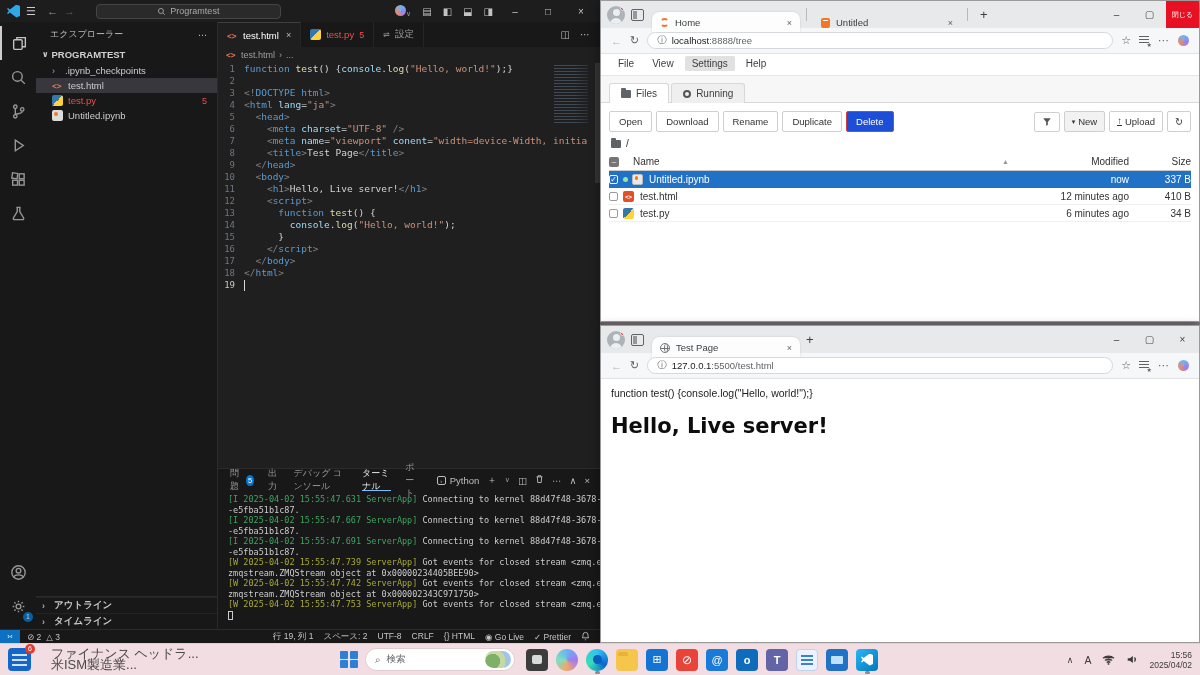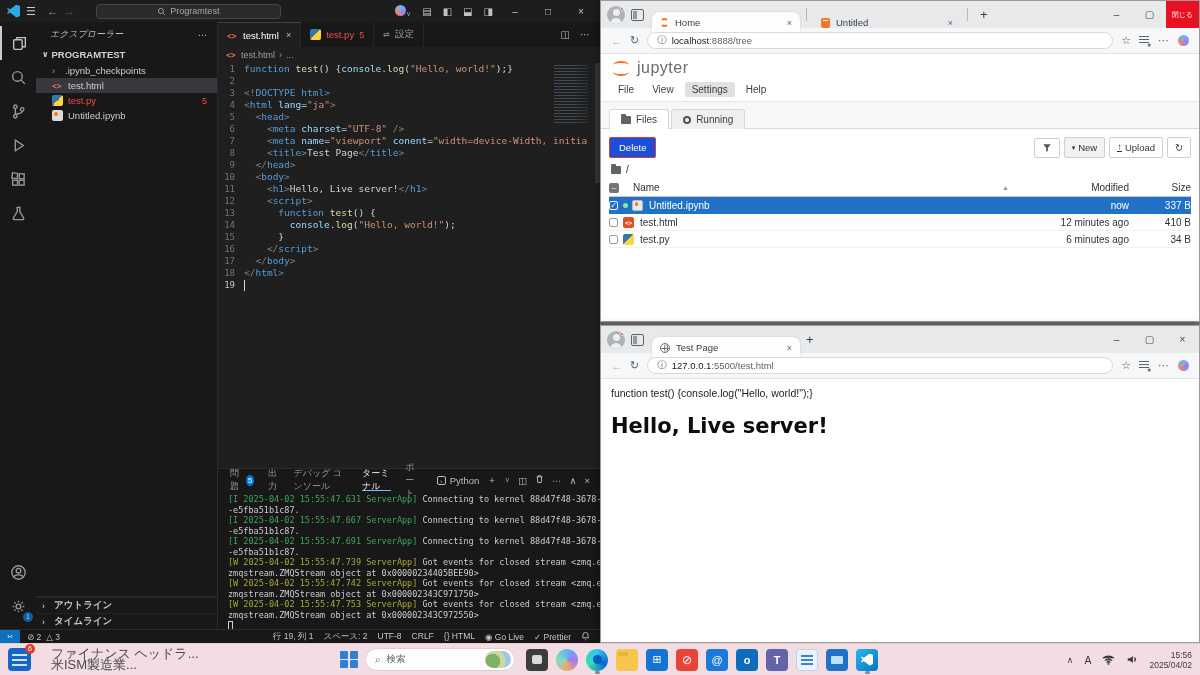--- a/index.html
+++ b/index.html
@@ -23,21 +23,21 @@
 
   .vsc-activitybar{position:absolute;left:0;top:22px;width:36px;height:607px;background:#181818;display:flex;flex-direction:column;align-items:center;padding-top:4px;}
   .ab-icon{width:36px;height:34px;display:flex;align-items:center;justify-content:center;opacity:.75;}
   .ab-icon.active{opacity:1;border-left:2px solid #cccccc;}
   .ab-icon svg{stroke:#c2c2c2;fill:none;stroke-width:1.3;}
   .ab-bottom{margin-top:auto;margin-bottom:6px;display:flex;flex-direction:column;align-items:center;}
   .ab-badge{position:relative;}
   .ab-badge::after{content:"1";position:absolute;right:3px;bottom:1px;background:#0078d4;color:#fff;font-size:7px;border-radius:50%;width:10px;height:10px;line-height:10px;text-align:center;}
 
   .vsc-sidebar{position:absolute;left:36px;top:22px;width:182px;height:607px;background:#181818;border-right:1px solid #2a2a2a;color:#cccccc;display:flex;flex-direction:column;}
-  .sb-header{display:flex;align-items:center;justify-content:space-between;padding:6px 10px 4px 14px;font-size:9px;color:#bdbdbd;font-style:italic;}
+  .sb-header{display:flex;align-items:center;justify-content:space-between;padding:6px 10px 4px 14px;font-size:9px;color:#bdbdbd;}
   .sb-root{display:flex;align-items:center;gap:3px;font-size:9.5px;font-weight:bold;color:#d0d0d0;padding:4px 6px 3px 6px;}
   .exp-item{display:flex;align-items:center;gap:5px;height:15px;padding-left:16px;font-size:9.5px;color:#cccccc;}
   .exp-item.sel{background:#37373d;}
   .exp-chev{color:#aaaaaa;font-size:9px;width:8px;}
   .exp-label.err{color:#f14c4c;}
   .exp-badge{margin-left:auto;margin-right:10px;color:#f14c4c;font-size:9px;}
   .ficon{width:11px;height:11px;flex:0 0 11px;position:relative;display:inline-block;}
   .ficon.html::before{content:"<>";color:#e8774f;font:bold 8px "DejaVu Sans Mono",monospace;}
   .ficon.py{background:linear-gradient(135deg,#3776ab 50%,#ffd43b 50%);border-radius:2px;}
   .ficon.ipynb{background:#dcdcdc;border-radius:2px;}
@@ -488,21 +488,20 @@
             <div class="tl"><span>-e5fba51b1c87.</span></div>
             <div class="tl"><span class="tp info">[I 2025-04-02 15:55:47.667 ServerApp]</span><span> Connecting to kernel 88d47f48-3678-493f-8629</span></div>
             <div class="tl"><span>-e5fba51b1c87.</span></div>
             <div class="tl"><span class="tp info">[I 2025-04-02 15:55:47.691 ServerApp]</span><span> Connecting to kernel 88d47f48-3678-493f-8629</span></div>
             <div class="tl"><span>-e5fba51b1c87.</span></div>
             <div class="tl"><span class="tp warn">[W 2025-04-02 15:55:47.739 ServerApp]</span><span> Got events for closed stream &lt;zmq.eventloop.</span></div>
             <div class="tl"><span>zmqstream.ZMQStream object at 0x00000234405BEE90&gt;</span></div>
             <div class="tl"><span class="tp warn">[W 2025-04-02 15:55:47.742 ServerApp]</span><span> Got events for closed stream &lt;zmq.eventloop.</span></div>
             <div class="tl"><span>zmqstream.ZMQStream object at 0x000002343C971750&gt;</span></div>
             <div class="tl"><span class="tp warn">[W 2025-04-02 15:55:47.753 ServerApp]</span><span> Got events for closed stream &lt;zmq.eventloop.</span></div>
-            <div class="tl"><span>zmqstream.ZMQStream object at 0x000002343C972550&gt;</span></div>
             <div class="tl"><span class="tcursor"></span></div>
           </div>
       </div>
     </div>
 
     <div class="vsc-statusbar">
       <span class="remote-chip">›‹</span>
       <span class="sb-problems">
         <span><span>⊘</span> <span>2</span></span>
         <span><span>△</span> <span>3</span></span>
@@ -557,41 +556,43 @@
       <span class="e-urlpill">
         <span>ⓘ</span>
         <span><span class="host">localhost</span><span>:8888/tree</span></span>
       </span>
       <span class="e-star">☆</span>
       <span class="hub-icon"></span>
       <span class="e-dots">⋯</span>
       <span class="copilot-dot"></span>
     </div>
     <div class="j-page">
-      <div class="j-brand">
-        <span class="j-logo"></span>
-        <span class="j-wordmark">jupyter</span>
-      </div>
       <div class="j-menubar">
           <span class="j-menu-item">File</span>
           <span class="j-menu-item">View</span>
           <span class="j-menu-item active">Settings</span>
           <span class="j-menu-item">Help</span>
         </div>
       <div class="j-band">
           <span class="j-vtab active">
             <span class="j-folder-ic"></span>
             <span>Files</span>
           </span>
           <span class="j-vtab">
             <span class="j-run-ic"></span>
             <span>Running</span>
           </span>
         </div>
       <div class="j-actionbar">
+        <span style="display:flex;gap:4px;">
+            <button class="j-btn">Open</button>
+            <button class="j-btn">Download</button>
+            <button class="j-btn">Rename</button>
+            <button class="j-btn">Duplicate</button>
+          </span>
         <button class="j-btn danger">Delete</button>
         <span class="j-action-right">
           <span class="j-iconbtn">
               <svg width="10" height="10" viewBox="0 0 12 12">
                 <path d="M1.5 1.5 h9 L7 6 v3.5 L5 10.5 V6 Z" fill="#555"></path>
               </svg>
             </span>
           <span class="j-iconbtn grey">
               <span style="font-size:7px;">▾</span> 
               <span>New</span>

